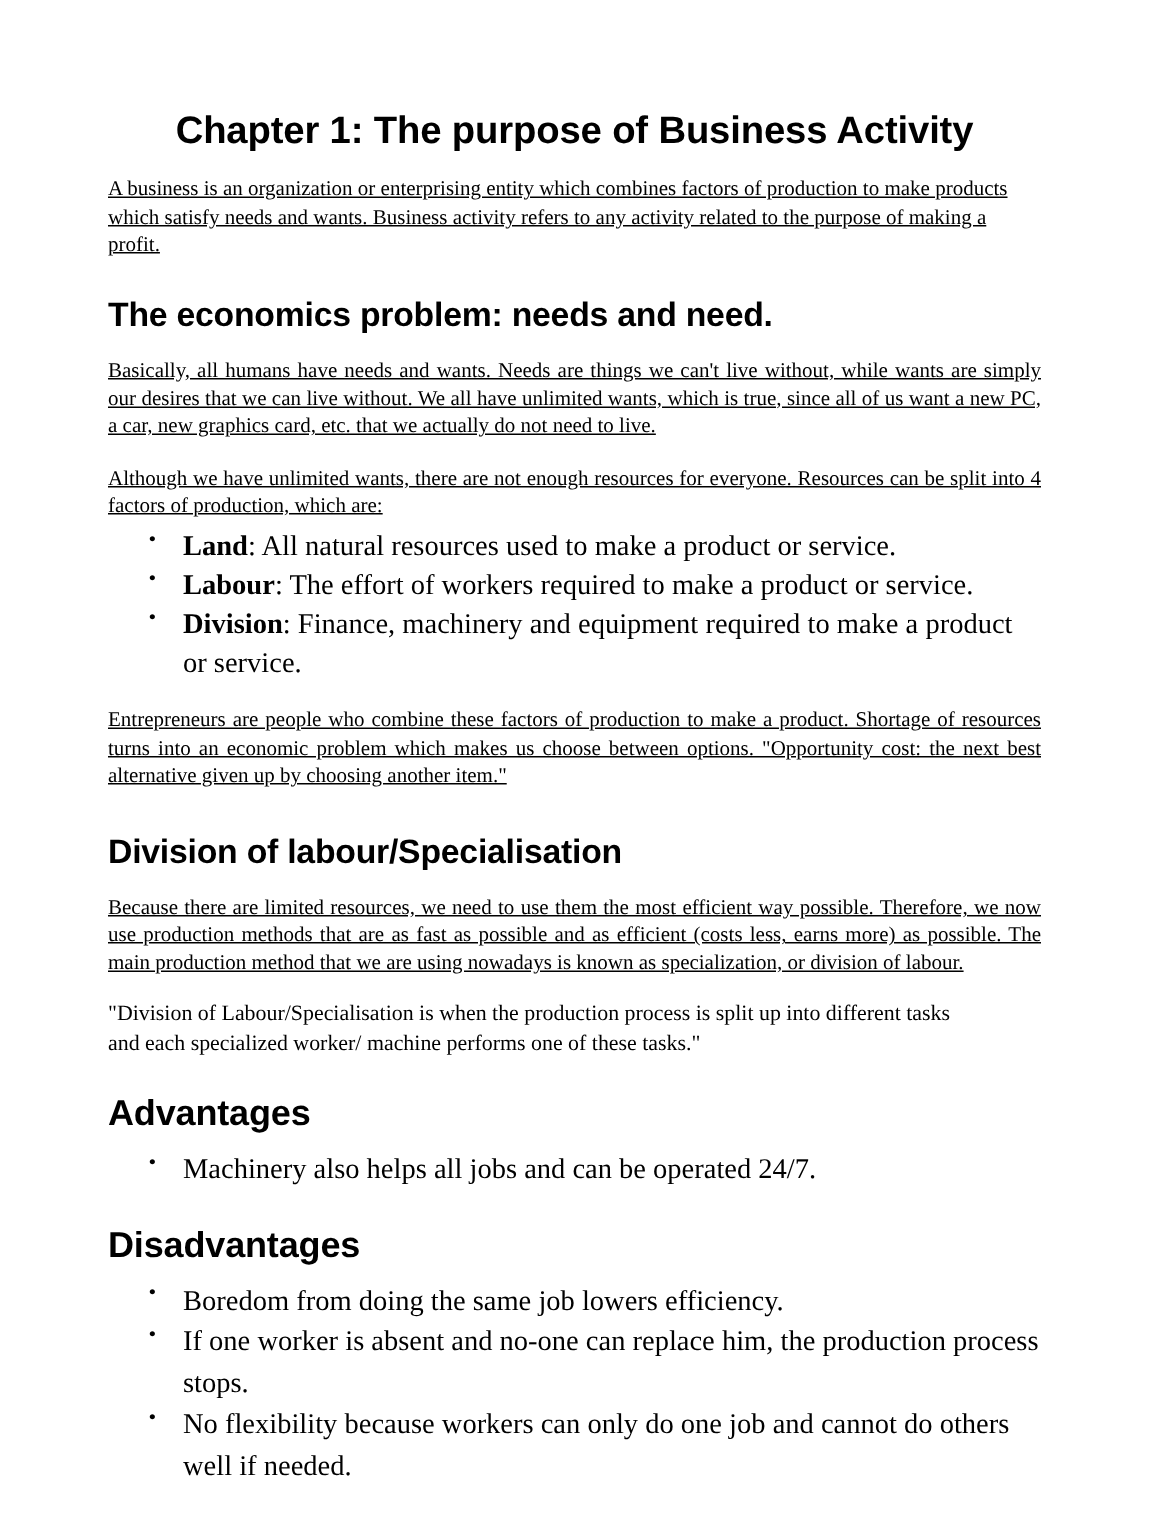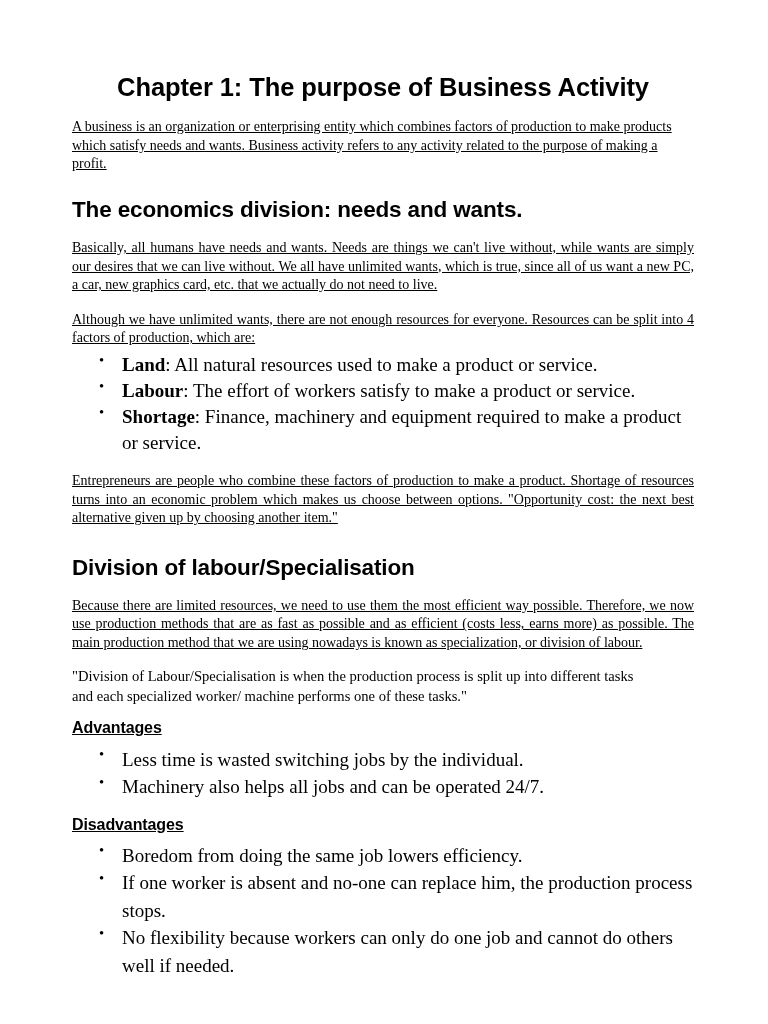--- a/index.html
+++ b/index.html
@@ -44,25 +44,24 @@
     line-height: 1.2;
     margin: 22px 0 10px 0;
     letter-spacing: -0.15px;
   }
   h2.section-title.tight {
     margin-top: 26px;
   }
   h3.sub-title {
     font-family: "Liberation Sans", "DejaVu Sans", sans-serif;
     font-weight: bold;
-    font-size: 16px;
+    font-size: 24px;
     line-height: 1.2;
-    margin: 12px 0 8px 0;
+    margin: 23px 0 8px 0;
     letter-spacing: -0.1px;
-    text-decoration: underline;
   }
 
   
   p.body-text {
     font-size: 14px;
     line-height: 1.33;
     margin: 16px 0 14px 0;
     text-align: left;
     text-decoration: underline;
   }
@@ -113,44 +112,43 @@
 </head>
 <body>
 
 <div class="page">
   <div class="content">
 
     <h1 class="doc-title">Chapter 1: The purpose of Business Activity</h1>
 
     <p class="body-text">A business is an organization or enterprising entity which combines factors of production to make products which satisfy needs and wants. Business activity refers to any activity related to the purpose of making a profit.</p>
 
-    <h2 class="section-title">The economics division: needs and wants.</h2>
+    <h2 class="section-title">The economics problem: needs and need.</h2>
 
     <p class="body-text justified">Basically, all humans have needs and wants. Needs are things we can't live without, while wants are simply our desires that we can live without. We all have unlimited wants, which is true, since all of us want a new PC, a car, new graphics card, etc. that we actually do not need to live.</p>
 
     <p class="body-text justified no-gap">Although we have unlimited wants, there are not enough resources for everyone. Resources can be split into 4 factors of production, which are:</p>
 
     <ul class="bullets">
       <li><span class="term">Land</span><span>: All natural resources used to make a product or service.</span></li>
-      <li><span class="term">Labour</span><span>: The effort of workers satisfy to make a product or service.</span></li>
-      <li><span class="term">Shortage</span><span>: Finance, machinery and equipment required to make a product or service.</span></li>
+      <li><span class="term">Labour</span><span>: The effort of workers required to make a product or service.</span></li>
+      <li><span class="term">Division</span><span>: Finance, machinery and equipment required to make a product or service.</span></li>
     </ul>
 
     <p class="body-text justified">Entrepreneurs are people who combine these factors of production to make a product. Shortage of resources turns into an economic problem which makes us choose between options. "Opportunity cost: the next best alternative given up by choosing another item."</p>
 
     <h2 class="section-title tight">Division of labour/Specialisation</h2>
 
     <p class="body-text justified">Because there are limited resources, we need to use them the most efficient way possible. Therefore, we now use production methods that are as fast as possible and as efficient (costs less, earns more) as possible. The main production method that we are using nowadays is known as specialization, or division of labour.</p>
 
     <p class="quote-block">"Division of Labour/Specialisation is when the production process is split up into different tasks and each specialized worker/ machine performs one of these tasks."</p>
 
     <h3 class="sub-title">Advantages</h3>
 
     <ul class="bullets spaced">
-      <li>Less time is wasted switching jobs by the individual.</li>
       <li>Machinery also helps all jobs and can be operated 24/7.</li>
     </ul>
 
     <h3 class="sub-title">Disadvantages</h3>
 
     <ul class="bullets spaced">
       <li>Boredom from doing the same job lowers efficiency.</li>
       <li>If one worker is absent and no-one can replace him, the production process stops.</li>
       <li>No flexibility because workers can only do one job and cannot do others well if needed.</li>
     </ul>

